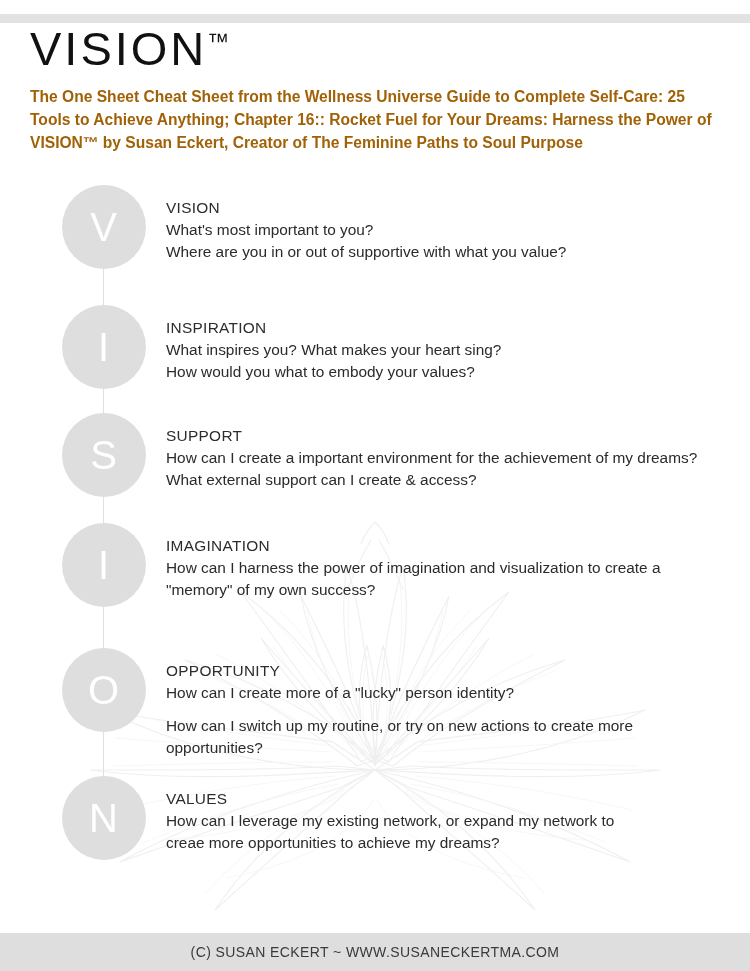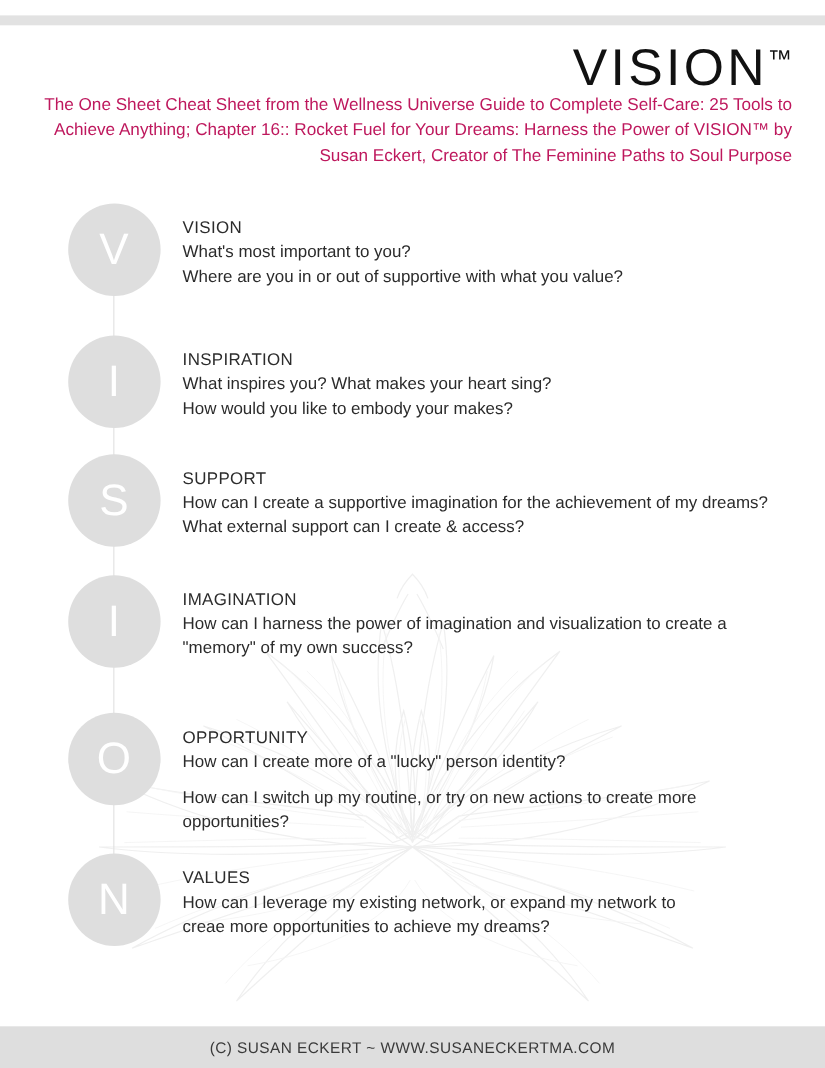--- a/index.html
+++ b/index.html
@@ -47,43 +47,43 @@
   
   .content {
     position: relative;
     z-index: 2;
   }
 
   
   .masthead {
     position: absolute;
     left: 30px;
-    top: 36px;
+    top: 24px;
     width: 690px;
-    text-align: right;
   }
   .brand {
     font-size: 47px;
     letter-spacing: 3px;
     font-weight: 300;
     color: #111111;
     line-height: 1.05;
     white-space: nowrap;
   }
   .brand .tm {
     font-size: 22px;
     vertical-align: 16px;
     letter-spacing: 0;
   }
   .subtitle {
+    margin-top: 13px;
     width: 690px;
     font-size: 15.6px;
     line-height: 1.47;
-    color: #be185d;
-    font-weight: 400;
+    color: #a16207;
+    font-weight: 700;
   }
 
   
   .steps {
     position: absolute;
     left: 0;
     top: 185px;
     width: 750px;
   }
   .step {
@@ -268,34 +268,34 @@
       <div class="step" style="height:108px;">
         <div class="connector" style="top:42px;height:110px;"></div>
         <div class="badge-col">
           <div class="badge">
             <span class="badge-letter">I</span>
           </div>
         </div>
         <div class="step-text">
           <div class="step-title">INSPIRATION</div>
           <div class="step-line">What inspires you? What makes your heart sing?</div>
-          <div class="step-line">How would you like to embody your makes?</div>
+          <div class="step-line">How would you what to embody your values?</div>
         </div>
       </div>
 
       <div class="step" style="height:110px;">
         <div class="connector" style="top:42px;height:112px;"></div>
         <div class="badge-col">
           <div class="badge">
             <span class="badge-letter">S</span>
           </div>
         </div>
         <div class="step-text">
           <div class="step-title">SUPPORT</div>
-          <div class="step-line">How can I create a supportive imagination for the achievement of my dreams?</div>
+          <div class="step-line">How can I create a important environment for the achievement of my dreams?</div>
           <div class="step-line">What external support can I create &amp; access?</div>
         </div>
       </div>
 
       <div class="step" style="height:125px;">
         <div class="connector" style="top:42px;height:128px;"></div>
         <div class="badge-col">
           <div class="badge">
             <span class="badge-letter">I</span>
           </div>

